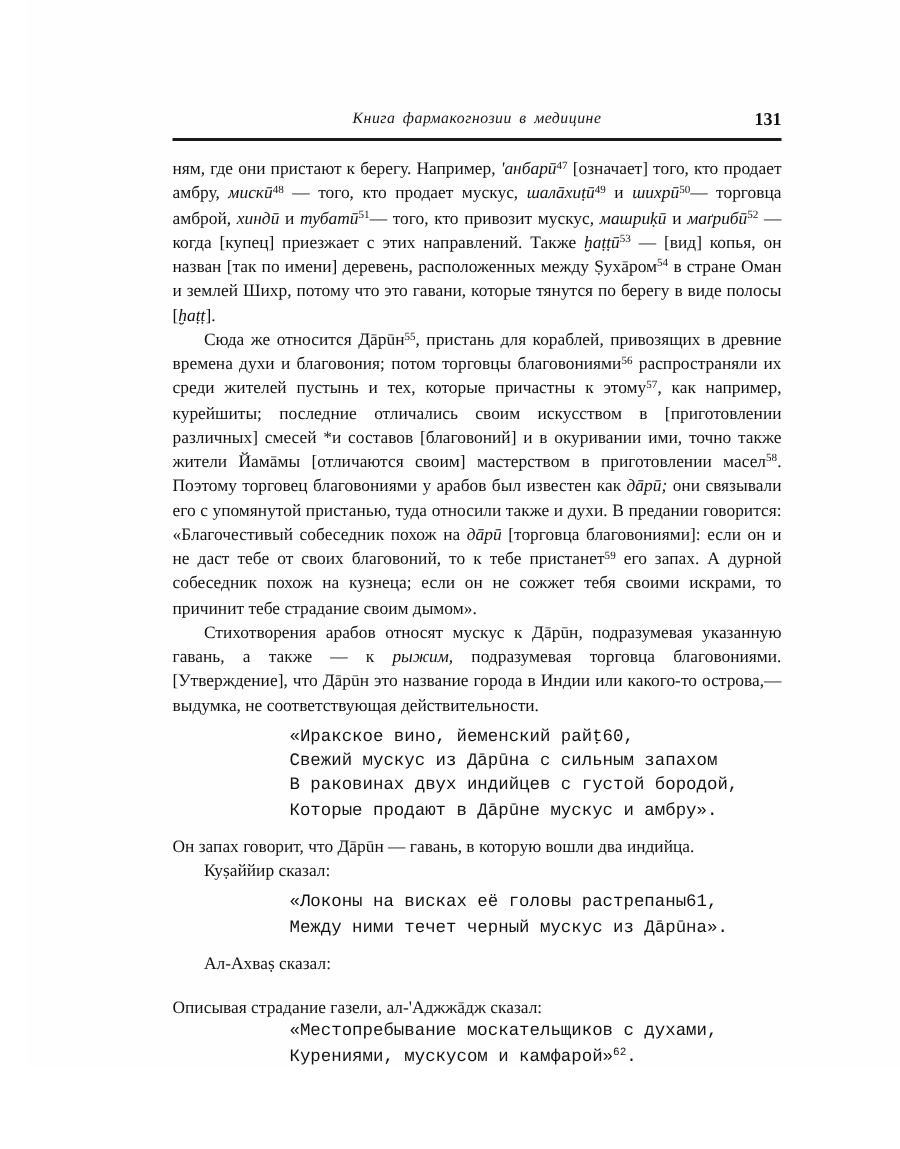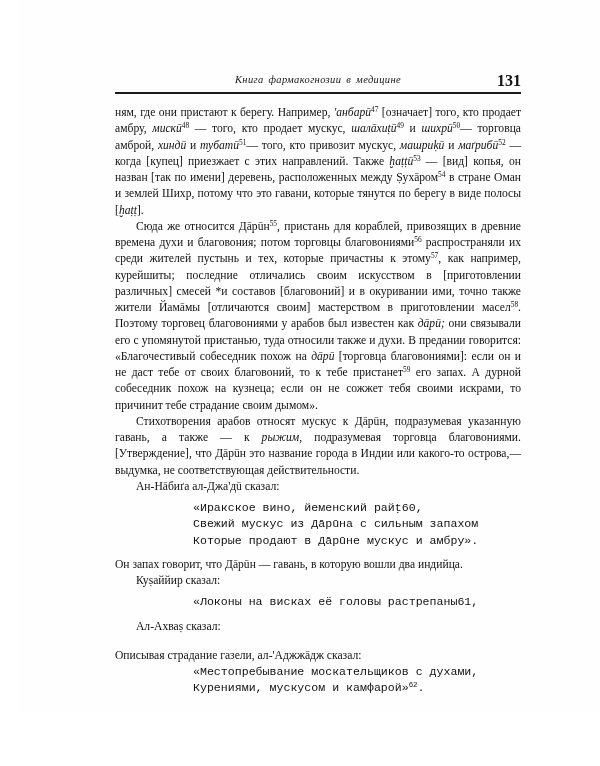--- a/index.html
+++ b/index.html
@@ -38,21 +38,21 @@
     font-size: 10.5px;
     letter-spacing: 0.35px;
     word-spacing: 2px;
     color: #141414;
     white-space: nowrap;
   }
   .running-head-folio {
     position: absolute;
     right: 0;
     top: -2px;
-    font-size: 16px;
+    font-size: 12px;
     font-weight: bold;
     color: #111111;
   }
   .head-rule {
     position: absolute;
     left: 97px;
     top: 92px;
     width: 406px;
     height: 1.6px;
     background: #1a1a1a;
@@ -133,40 +133,41 @@
   <div class="head-rule"></div>
 
   <div class="body-col">
 
     <p class="para">ням, где они пристают к берегу. Например, <span class="it">'анбарū</span><sup>47</sup> [означает] того, кто продает амбру, <span class="it">мискū</span><sup>48</sup> — того, кто продает мускус, <span class="it">шалāхиṭū</span><sup>49</sup> и <span class="it">шихрū</span><sup>50</sup>— торговца амброй, <span class="it">хиндū</span> и <span class="it">тубатū</span><sup>51</sup>— того, кто привозит мускус, <span class="it">машриḳū</span> и <span class="it">маґрибū</span><sup>52</sup> — когда [купец] приезжает с этих направлений. Также <span class="it">ḫаṭṭū</span><sup>53</sup> — [вид] копья, он назван [так по имени] деревень, расположенных между Ṣухāром<sup>54</sup> в стране Оман и землей Шихр, потому что это гавани, которые тянутся по берегу в виде полосы [<span class="it">ḫаṭṭ</span>].</p>
 
     <p class="para indent">Сюда же относится Дāрūн<sup>55</sup>, пристань для кораблей, привозящих в древние времена духи и благовония; потом торговцы благовониями<sup>56</sup> распространяли их среди жителей пустынь и тех, которые причастны к этому<sup>57</sup>, как например, курейшиты; последние отличались своим искусством в [приготовлении различных] смесей *и составов [благовоний] и в окуривании ими, точно также жители Йамāмы [отличаются своим] мастерством в приготовлении масел<sup>58</sup>. Поэтому торговец благовониями у арабов был известен как <span class="it">дāрū;</span> они связывали его с упомянутой пристанью, туда относили также и духи. В предании говорится: «Благочестивый собеседник похож на <span class="it">дāрū</span> [торговца благовониями]: если он и не даст тебе от своих благовоний, то к тебе пристанет<sup>59</sup> его запах. А дурной собеседник похож на кузнеца; если он не сожжет тебя своими искрами, то причинит тебе страдание своим дымом».</p>
 
     <p class="para indent">Стихотворения арабов относят мускус к Дāрūн, подразумевая указанную гавань, а также — к <span class="it">рыжим,</span> подразумевая торговца благовониями. [Утверждение], что Дāрūн это название города в Индии или какого-то острова,— выдумка, не соответствующая действительности.</p>
 
-    <div class="speaker">Ан-Нāбиґа ал-Джа'дū сказал:</div>
 
     <div class="spacer-sm"></div>
 
     <div class="verse">
       <div class="vline">«Иракское вино, йеменский райṭ60,</div>
       <div class="vline">Свежий мускус из Дāрūна с сильным запахом</div>
+      <div class="vline">В раковинах двух индийцев с густой бородой,</div>
       <div class="vline">Которые продают в Дāрūне мускус и амбру».</div>
     </div>
 
     <div class="spacer-md"></div>
 
     <div class="plain-line">Он запах говорит, что Дāрūн — гавань, в которую вошли два индийца.</div>
 
     <div class="speaker">Куṣаййир сказал:</div>
 
     <div class="spacer-sm"></div>
 
     <div class="verse">
       <div class="vline">«Локоны на висках её головы растрепаны61,</div>
+      <div class="vline">Между ними течет черный мускус из Дāрūна».</div>
     </div>
 
     <div class="spacer-md"></div>
 
     <div class="speaker">Ал-Ахваṣ сказал:</div>
 
     <div class="spacer-sm"></div>
 
 
     <div class="spacer-md"></div>

